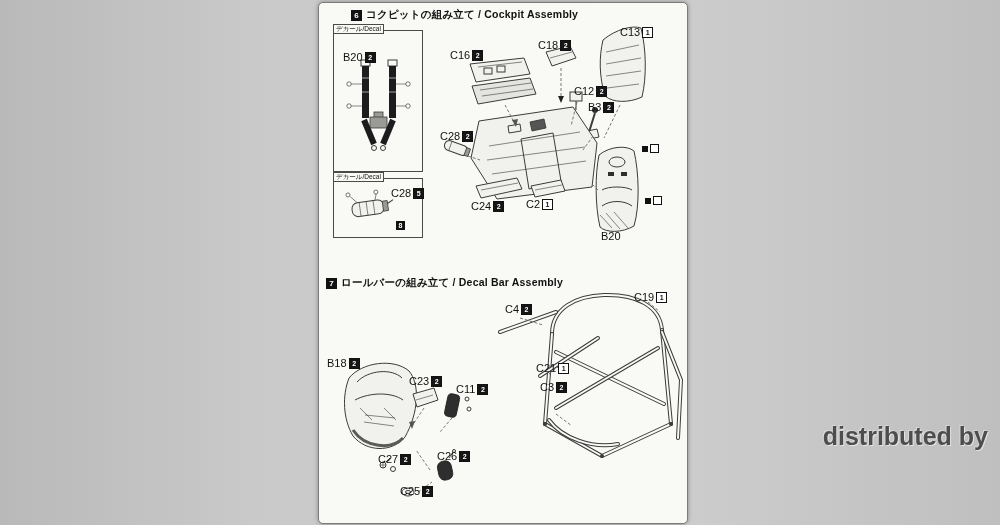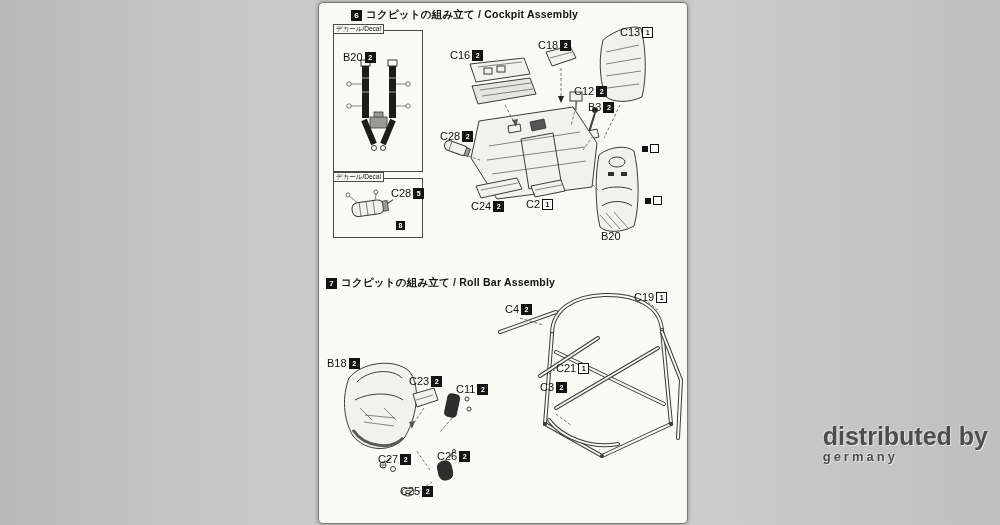--- a/index.html
+++ b/index.html
@@ -23,21 +23,21 @@
   .badge[data-variant="dark"]{background:#151515;color:#fff;}
   .badge[data-variant="light"]{background:#fff;color:#111;}
   .decal-box{position:absolute;border:1px solid #4a4a48;z-index:2;background:transparent;}
   .decal-tab{position:absolute;left:-1px;top:-7px;border:1px solid #4a4a48;background:#f9f9f6;
              font:6.5px/1.3 "Liberation Sans",sans-serif;padding:0 2px;color:#111;white-space:nowrap;}
   .dk-badge{position:absolute;width:9px;height:9px;background:#111;color:#fff;
             font:bold 7px/9px "Liberation Sans",sans-serif;text-align:center;z-index:3;}
   .side-note{position:absolute;display:flex;align-items:center;gap:2px;z-index:3;}
   .note-black-sq{display:inline-block;width:6px;height:6px;background:#111;}
   .note-open-sq{display:inline-block;width:7px;height:7px;border:1px solid #111;background:#fff;}
-  .watermark{position:absolute;top:424px;right:2px;z-index:4;
+  .watermark{position:absolute;top:424px;right:2px;text-align:right;z-index:4;
              color:#4d4d4d;font-weight:bold;line-height:1;
              text-shadow:1px 1px 0 rgba(255,255,255,.55),-1px -1px 0 rgba(255,255,255,.35);}
   .wm1{font-size:25px;padding-right:10px;}
   .wm2{font-size:44px;letter-spacing:1px;margin-top:2px;}
   .wm3{font-size:13px;letter-spacing:3px;padding-right:38px;margin-top:1px;}
   
   .ln{stroke:#3b3b3b;fill:none;stroke-width:1;}
   .fl{fill:#f1f1ed;stroke:#3b3b3b;stroke-width:1;}
   .fl2{fill:#e4e4e0;stroke:#3b3b3b;stroke-width:1;}
   .dkp{fill:#2e2e2e;stroke:#1c1c1c;stroke-width:.8;}
@@ -317,32 +317,32 @@
     <i class="note-black-sq"></i>
     <i class="note-open-sq"></i>
   </span>
   <span class="side-note" style="left:645px;top:196px">
     <i class="note-black-sq"></i>
     <i class="note-open-sq"></i>
   </span>
 
   <div class="sec-header" style="left:326px;top:276px">
     <span class="sq">7</span>
-    <span class="sec-title">コクピットの組み立て / Roll Bar Assembly</span>
+    <span class="sec-title">ロールバーの組み立て / Decal Bar Assembly</span>
   </div>
 
   <span class="plabel" style="left:505px;top:303px">
     <b>C4</b>
     <i class="badge" data-variant="dark">2</i>
   </span>
   <span class="plabel" style="left:634px;top:291px">
     <b>C19</b>
     <i class="badge" data-variant="light">1</i>
   </span>
-  <span class="plabel" style="left:556px;top:362px">
+  <span class="plabel" style="left:536px;top:362px">
     <b>C21</b>
     <i class="badge" data-variant="light">1</i>
   </span>
   <span class="plabel" style="left:540px;top:381px">
     <b>C3</b>
     <i class="badge" data-variant="dark">2</i>
   </span>
   <span class="plabel" style="left:327px;top:357px">
     <b>B18</b>
     <i class="badge" data-variant="dark">2</i>
@@ -363,16 +363,15 @@
     <b>C26</b>
     <i class="badge" data-variant="dark">2</i>
   </span>
   <span class="plabel" style="left:400px;top:485px">
     <b>C25</b>
     <i class="badge" data-variant="dark">2</i>
   </span>
 
   <div class="watermark">
     <div class="wm1">distributed by</div>
-    <div class="wm3">germany</div>
   </div>
 
 </div>
 
 </body></html>

